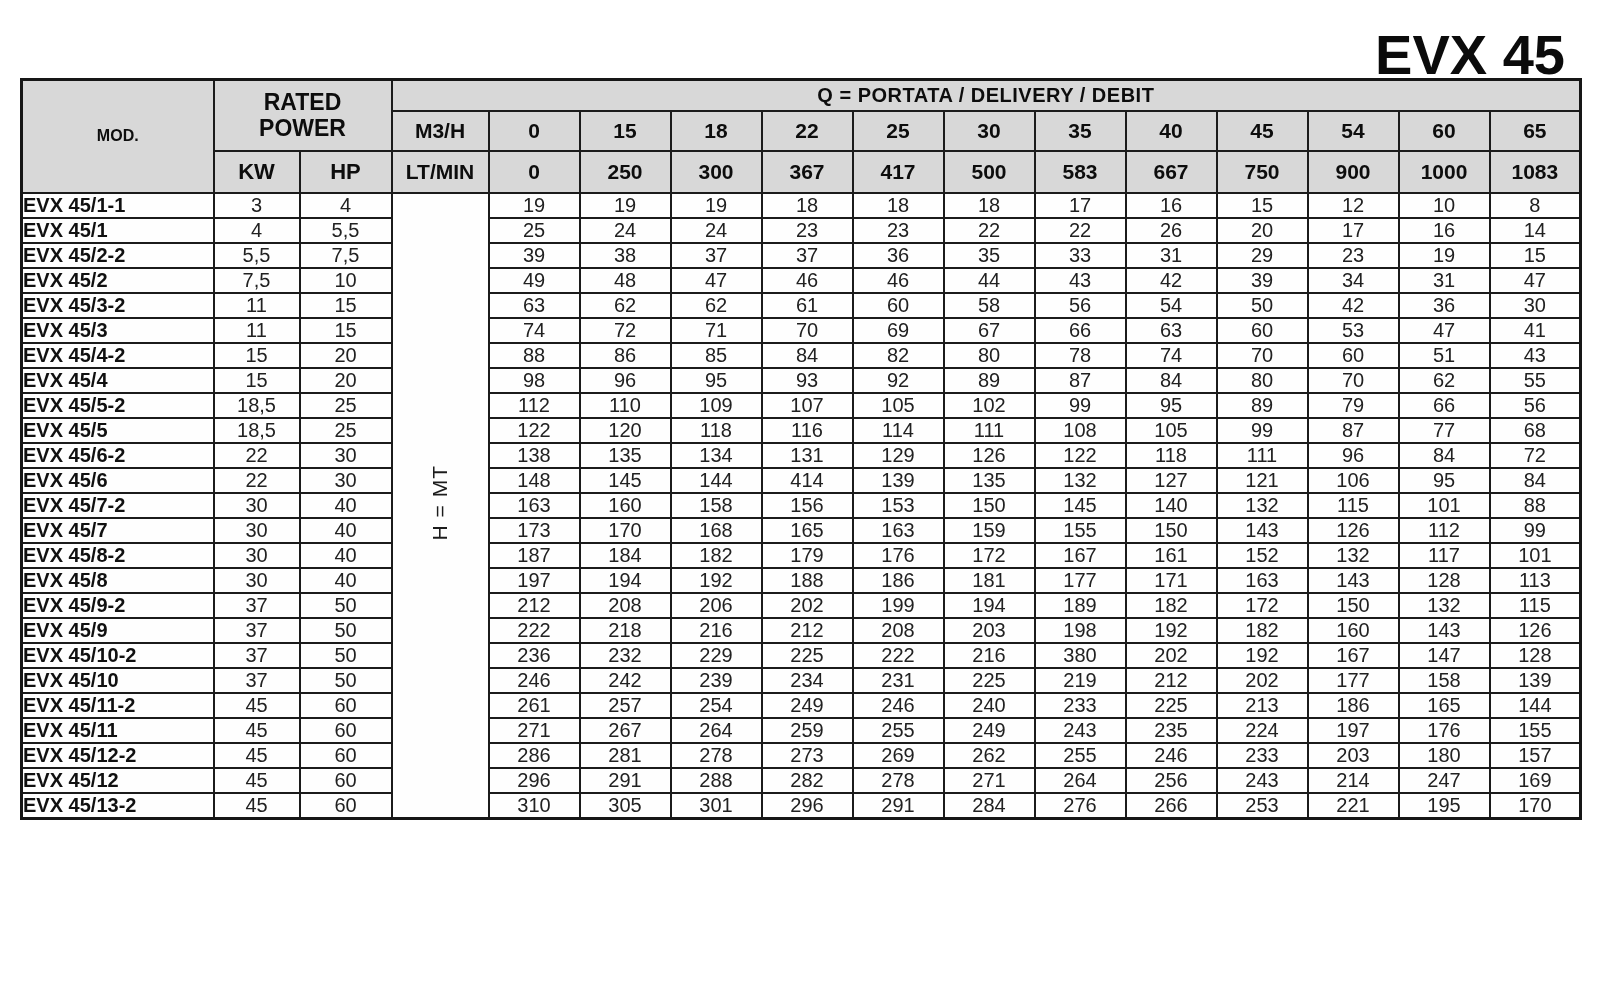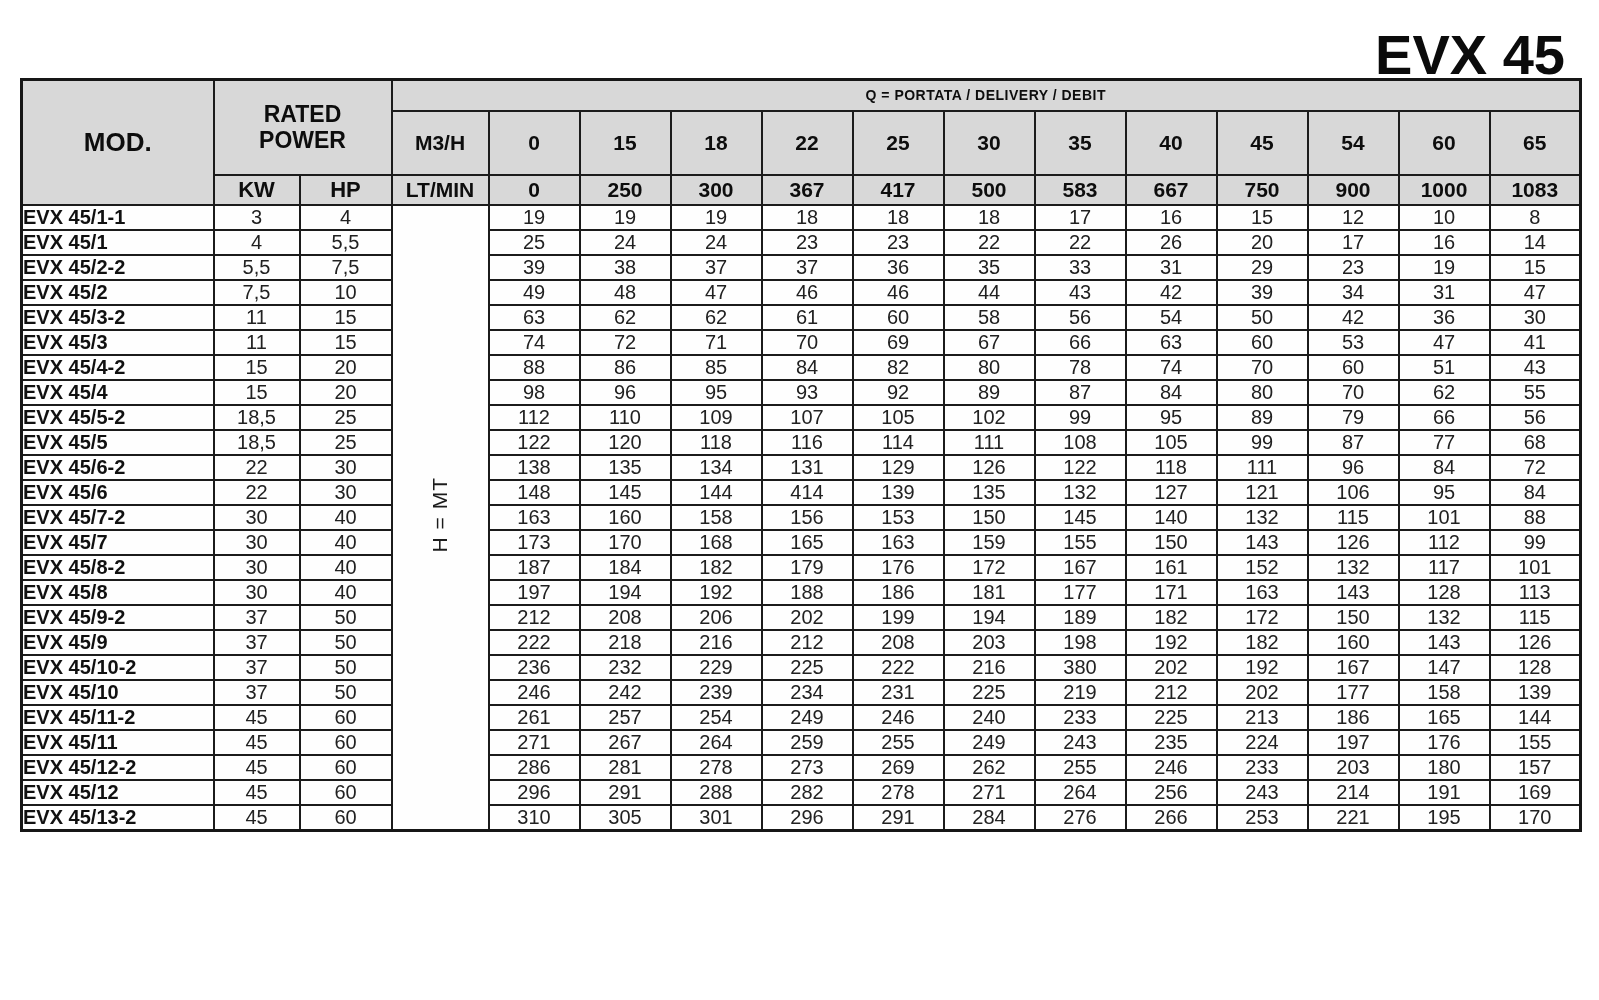--- a/index.html
+++ b/index.html
@@ -42,27 +42,27 @@
   col.c-label { width: 97px; }
   col.c-val   { width: 91px; }
 
   thead th {
     background: #d8d8d8;
     color: #0d0d0d;
     font-weight: bold;
     text-align: center;
   }
   tr.hr-q     { height: 31px; }
-  tr.hr-m3h   { height: 64px; }
-  tr.hr-ltmin { height: 30px; }
+  tr.hr-m3h   { height: 40px; }
+  tr.hr-ltmin { height: 42px; }
 
-  th.mod-h    { font-size: 26px; }
+  th.mod-h    { font-size: 16px; }
   th.rated-h  { font-size: 23px; line-height: 1.15; }
   th.rated-h span { display: inline-block; max-width: 120px; }
-  th.q-h      { font-size: 14px; letter-spacing: 0.5px; }
+  th.q-h      { font-size: 20px; letter-spacing: 0.5px; }
   th.unit-h   { font-size: 21px; }
   th.flow-h   { font-size: 21px; }
   th.kwhp-h   { font-size: 22px; }
 
   tbody tr { height: 24px; background: #fefefe; }
   td.model-c {
     font-weight: bold;
     font-size: 20px;
     color: #101010;
     text-align: left;
@@ -552,21 +552,21 @@
     <td class="val-c">296</td>
     <td class="val-c">291</td>
     <td class="val-c">288</td>
     <td class="val-c">282</td>
     <td class="val-c">278</td>
     <td class="val-c">271</td>
     <td class="val-c">264</td>
     <td class="val-c">256</td>
     <td class="val-c">243</td>
     <td class="val-c">214</td>
-    <td class="val-c">191</td>
+    <td class="val-c">247</td>
     <td class="val-c">169</td>
   </tr>
       <tr>
     <td class="model-c">EVX 45/13-2</td>
     <td class="num-c">45</td>
     <td class="num-c">60</td>
     <td class="val-c">310</td>
     <td class="val-c">305</td>
     <td class="val-c">301</td>
     <td class="val-c">296</td>

